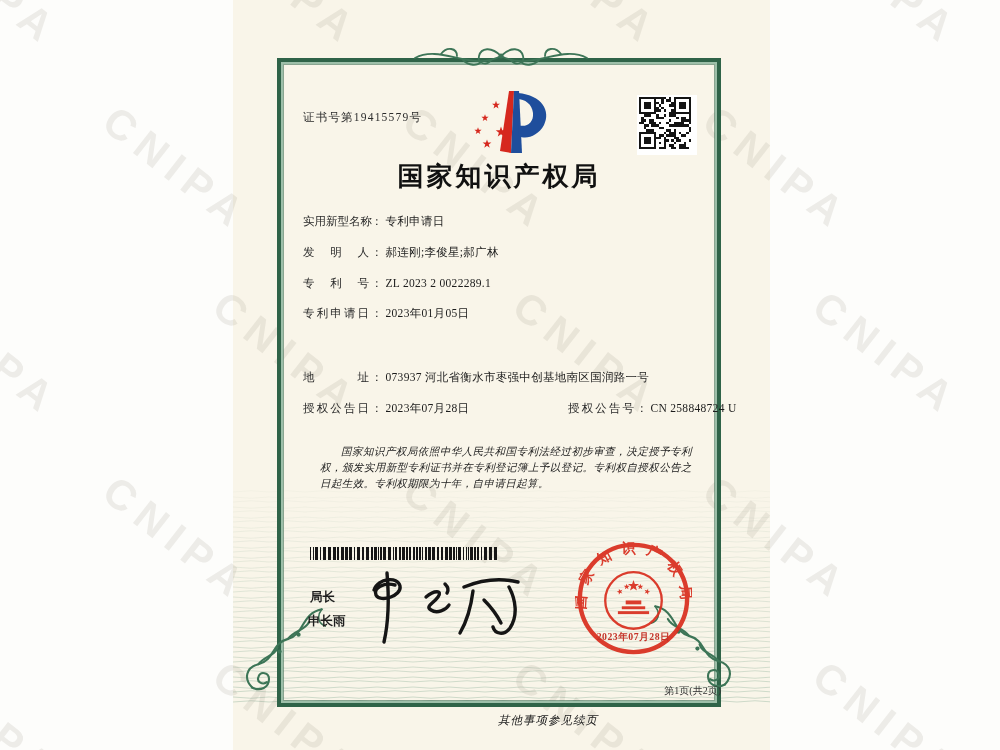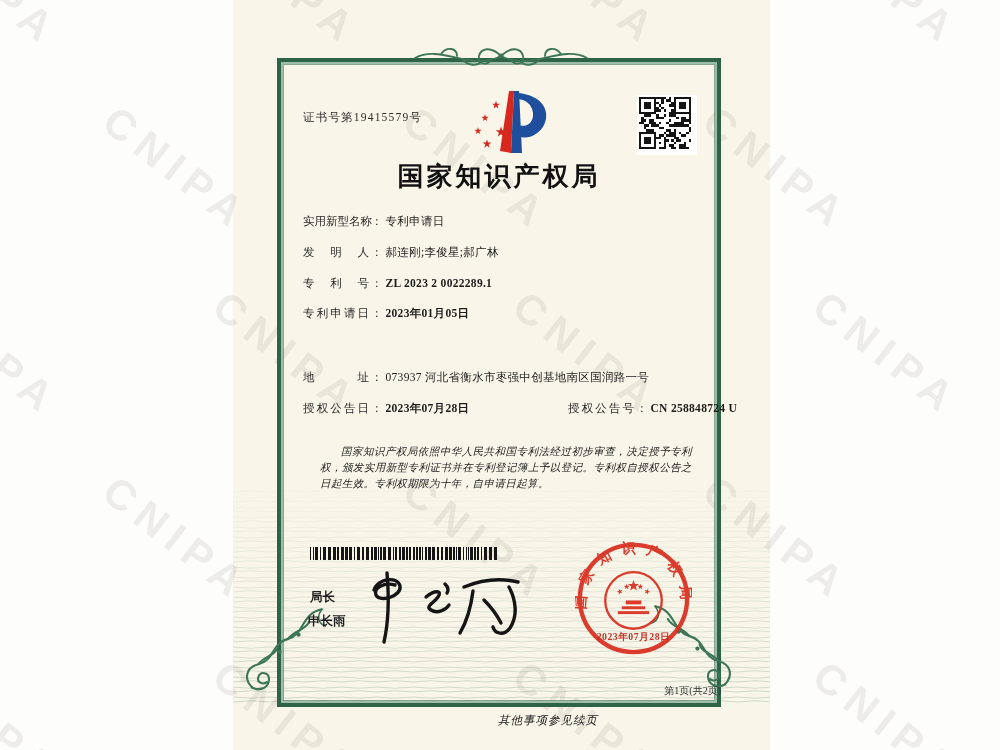--- a/index.html
+++ b/index.html
@@ -16,21 +16,21 @@
   .content{position:absolute;inset:0;z-index:5;}
   .cert-number{position:absolute;left:70px;top:110px;font-size:11.5px;letter-spacing:1.2px;color:#2b2b2b;}
   .logo{position:absolute;left:221px;top:85px;}
   .qr{position:absolute;left:404px;top:95px;width:56px;height:56px;background:#fff;padding:2px;}
   .title{position:absolute;left:44px;top:159px;width:444px;text-align:center;font-size:26px;
          font-weight:bold;letter-spacing:3px;color:#111;}
   .row{position:absolute;left:70px;white-space:nowrap;font-size:11.5px;color:#222;}
   .flabel{display:inline-block;width:66px;text-align:justify;text-align-last:justify;color:#2a2a2a;vertical-align:top;}
   .colon{margin:0 3px 0 2px;color:#2a2a2a;}
   .val{letter-spacing:.3px;color:#1c1c1c;}
-  .b{font-weight:bold;}
+  .b{font-weight:normal;}
   .pair2{position:absolute;left:265px;top:0;white-space:nowrap;}
   .paras{position:absolute;left:70px;top:427px;width:406px;font-size:10.5px;line-height:15.8px;
          font-style:italic;color:#222;letter-spacing:.4px;}
   .paras p{margin:17px;text-indent:2em;text-align:justify;}
   .barcode{position:absolute;left:77px;top:547px;width:190px;height:13px;}
   .barcode i{position:absolute;top:0;height:100%;background:#161616;}
   .signer-title{position:absolute;left:77px;top:589px;font-family:"Liberation Sans","DejaVu Sans",sans-serif;
                 font-weight:700;font-size:12.5px;color:#1d1d1d;}
   .signer-name{position:absolute;left:75px;top:613px;font-family:"Liberation Sans","DejaVu Sans",sans-serif;
                font-weight:700;font-size:12.5px;color:#1d1d1d;}

